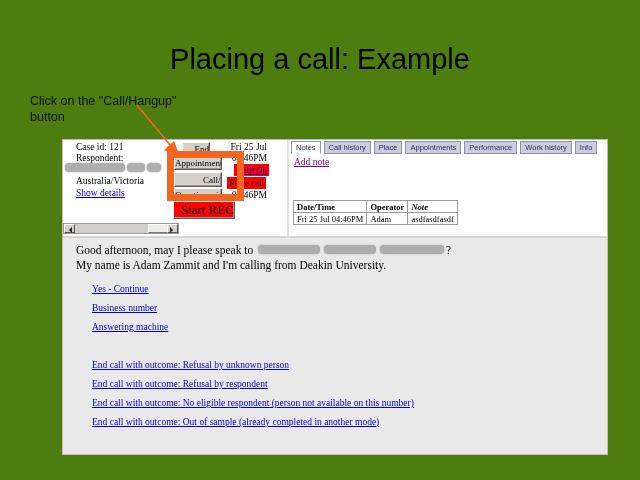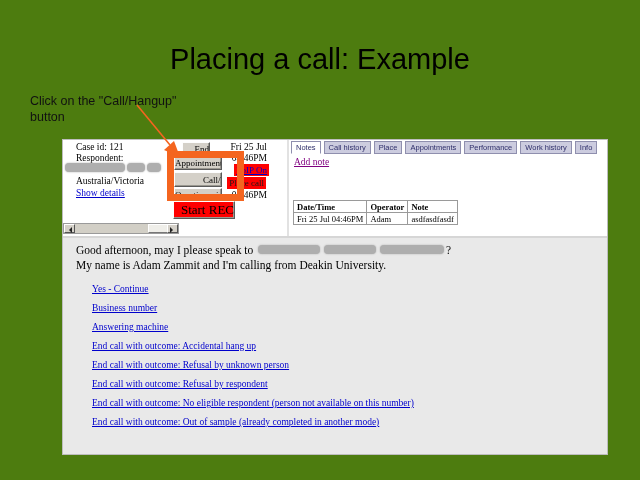--- a/index.html
+++ b/index.html
@@ -128,41 +128,40 @@
         <span class="tab">Performance</span>
         <span class="tab">Work history</span>
         <span class="tab">Info</span>
       </div>
       <div class="add-note vlink">Add note</div>
       <table class="notes-table">
         <tbody>
             <tr>
           <th style="min-width:62px;">Date/Time</th>
           <th style="min-width:30px;">Operator</th>
-          <th style="min-width:42px;">Note</th>
+          <th style="min-width:42px;font-style:italic;">Note</th>
         </tr>
         <tr>
           <td>Fri 25 Jul 04:46PM</td>
           <td>Adam</td>
           <td>asdfasdfasdf</td>
         </tr>
       </tbody>
         </table>
     </div>
 
     <div class="script">
       <div class="greet" style="top:6px;">
         <span>Good afternoon, may I please speak to </span><span class="redact" style="width:62px; margin:0 2px;"></span><span class="redact" style="width:52px; margin:0 2px;"></span><span class="redact" style="width:64px; margin:0 2px;"></span><span>?</span>
       </div>
       <div class="greet" style="top:21px;">My name is Adam Zammit and I'm calling from Deakin University.</div>
 
       <a class="outcome-link link" style="top:46px;">Yes - Continue</a>
       <a class="outcome-link link" style="top:65px;">Business number</a>
       <a class="outcome-link link" style="top:84px;">Answering machine</a>
-      <a class="outcome-link link" style="top:103px;">End call with outcome: Accidental hang up</a>
       <a class="outcome-link link" style="top:122px;">End call with outcome: Refusal by unknown person</a>
       <a class="outcome-link link" style="top:141px;">End call with outcome: Refusal by respondent</a>
       <a class="outcome-link link" style="top:160px;">End call with outcome: No eligible respondent (person not available on this number)</a>
       <a class="outcome-link link" style="top:179px;">End call with outcome: Out of sample (already completed in another mode)</a>
     </div>
   </div>
 
   <div class="highlight-rect"></div>
 
   <svg class="arrow-overlay" viewBox="0 0 640 480" xmlns="http://www.w3.org/2000/svg">

